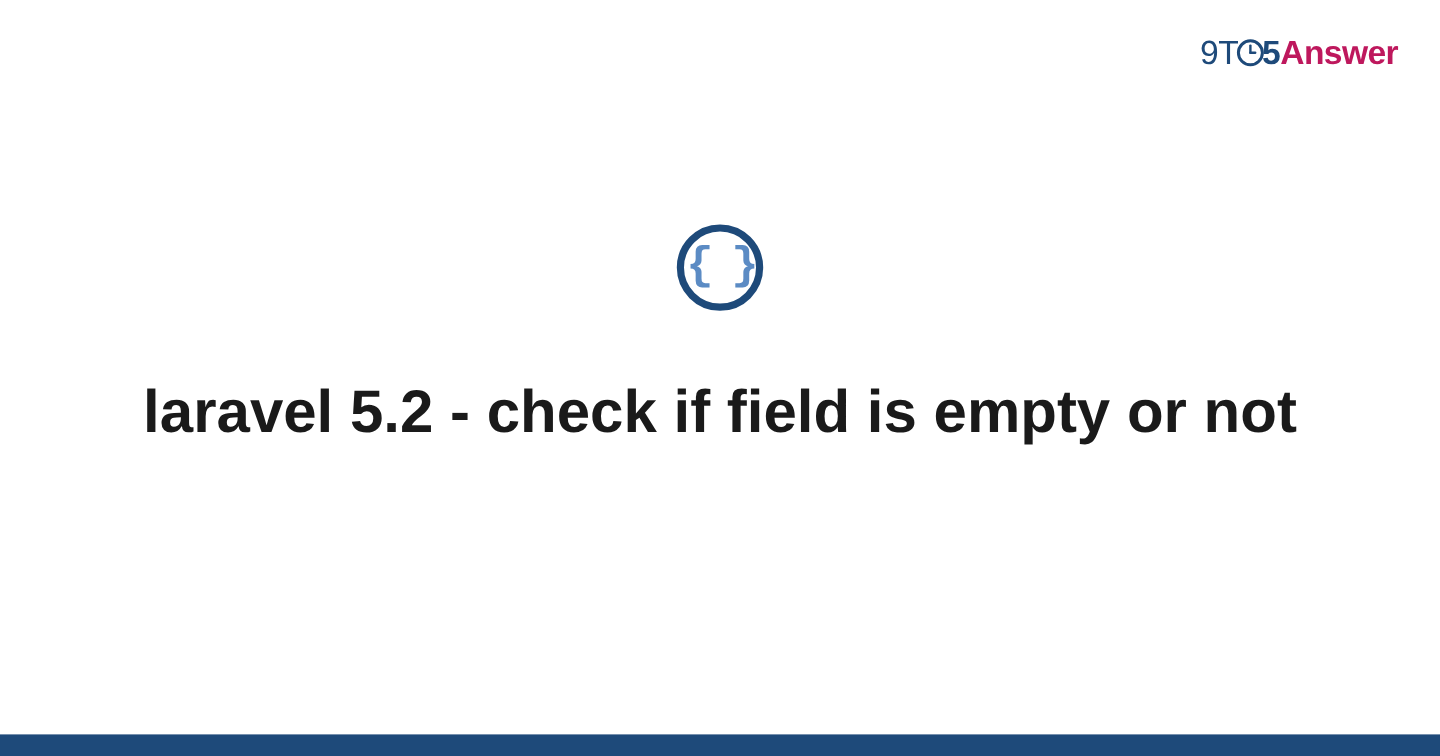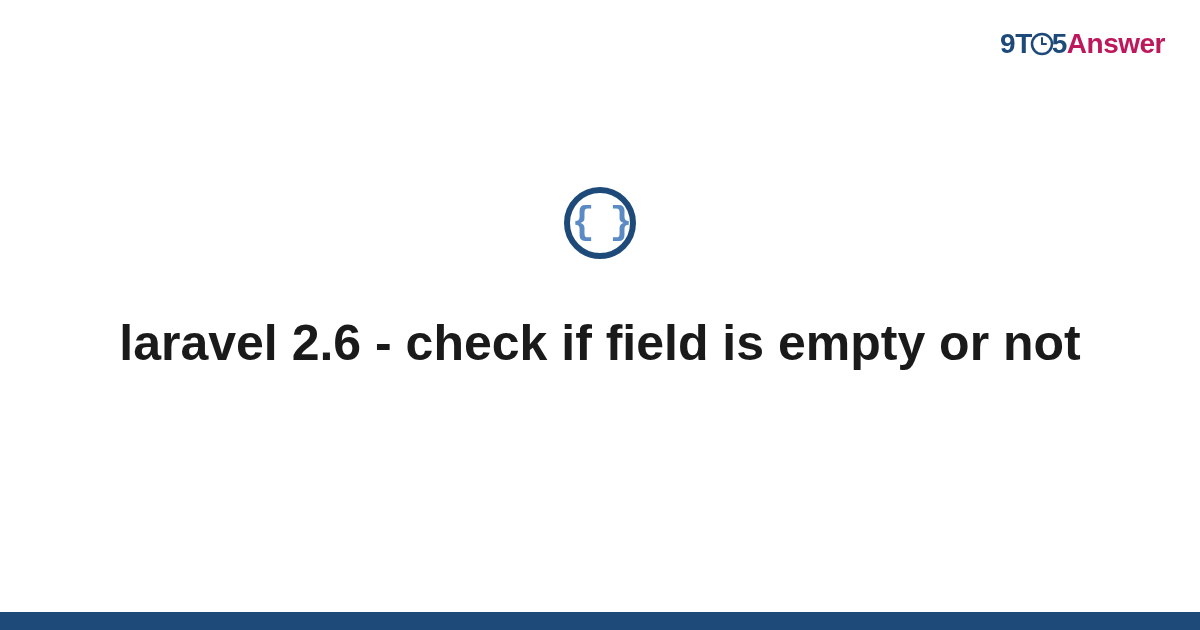--- a/index.html
+++ b/index.html
@@ -18,21 +18,21 @@
     .logo {
       position: absolute;
       top: 28px;
       right: 35px;
       font-size: 28px;
       font-weight: bold;
       letter-spacing: -0.5px;
     }
     .logo-9t {
       color: #1e4a7a;
-      font-weight: 700;
+      font-weight: 400;
     }
     .logo-o {
       display: inline-flex;
       align-items: center;
       justify-content: center;
       vertical-align: middle;
       margin: 0 -2px;
       position: relative;
       top: -2px;
     }
@@ -102,16 +102,16 @@
       <line x1="12" y1="12" x2="12" y2="6" stroke="#1e4a7a" stroke-width="2" stroke-linecap="round"></line>
       <line x1="12" y1="12" x2="16" y2="12" stroke="#1e4a7a" stroke-width="2" stroke-linecap="round"></line>
     </svg>
   </span><span class="logo-5">5</span><span class="logo-answer">Answer</span>
 </div>
 
 <div class="main-content">
   <div class="icon-circle">
     <span class="icon-braces">{ }</span>
   </div>
-  <h1 class="title">laravel 2.6 - check if field is empty or not</h1>
+  <h1 class="title">laravel 5.2 - check if field is empty or not</h1>
 </div>
 
 <div class="footer-bar"></div>
 
 </body></html>

